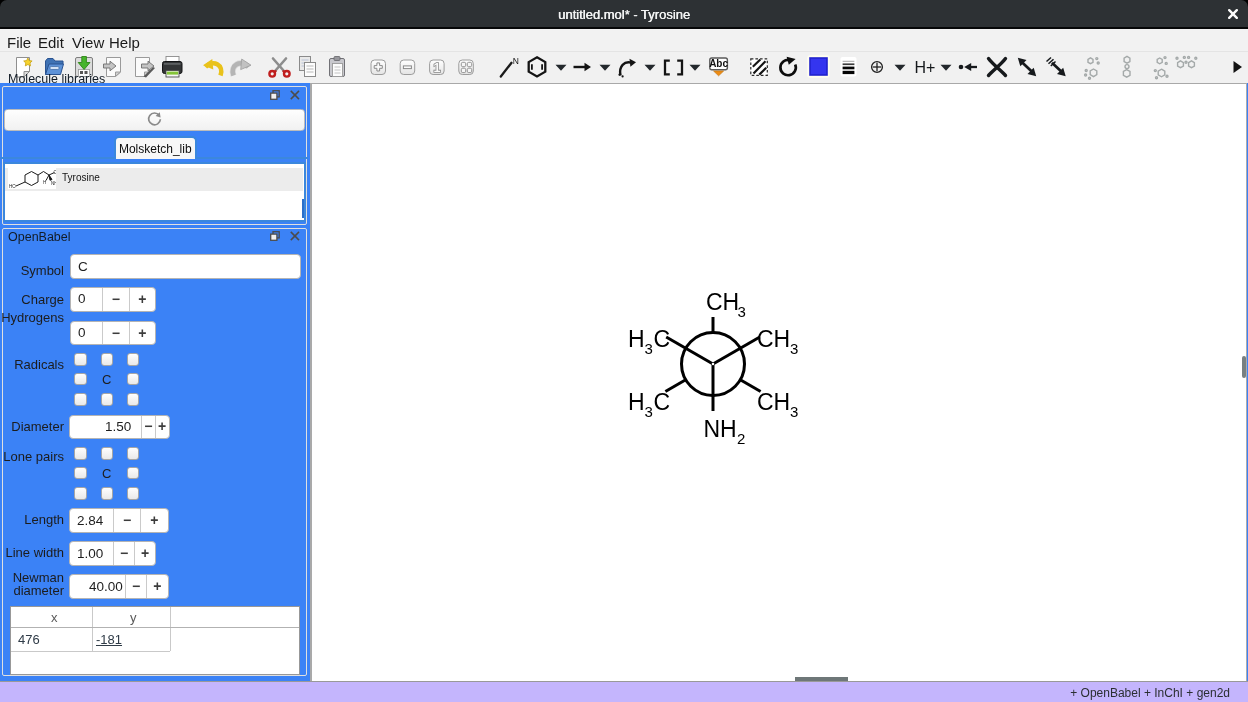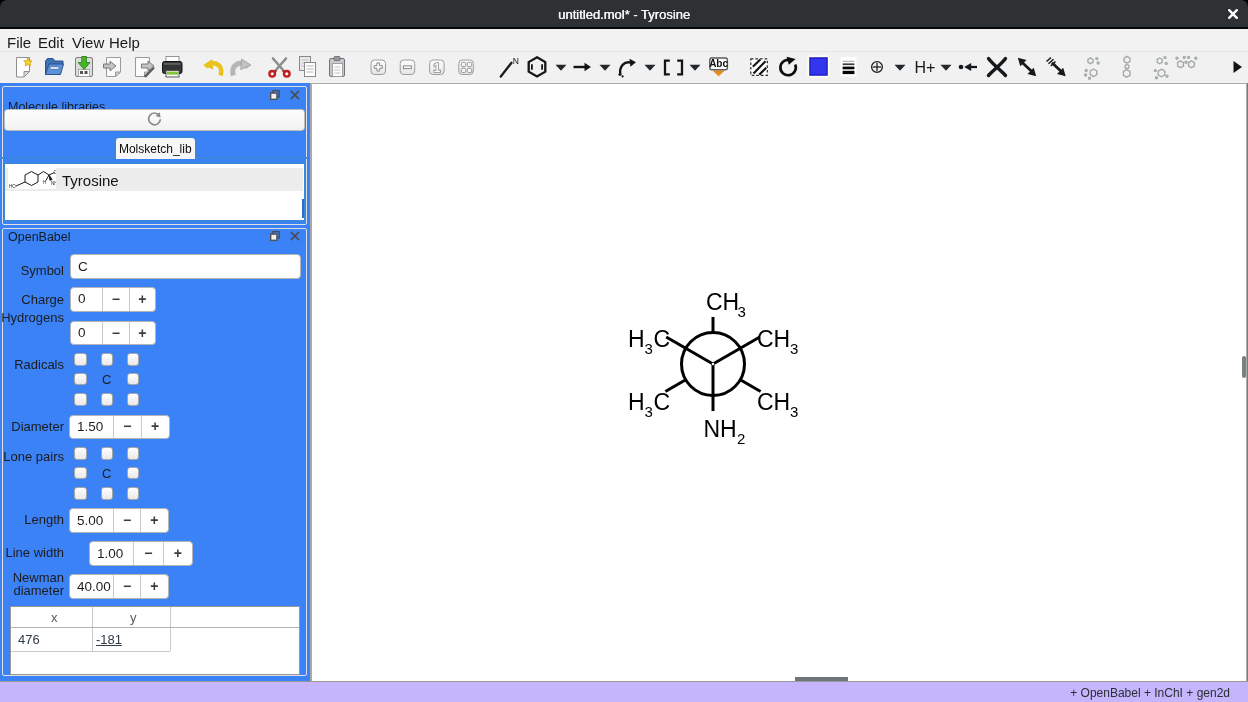--- a/index.html
+++ b/index.html
@@ -19,21 +19,21 @@
 #statusbar { left:0; top:681.5px; width:1248px; height:20.5px; background:#c4b5fd; }
 #statustext { right:18px; top:4.5px; font-size:12px; color:#2b2f32; }
 .dockframe { border:1px solid #e0e0e0; border-radius:2px; }
 .docktitle { font-size:12.5px; color:#131c26; }
 #libbtn { left:3.5px; top:108.5px; width:301.5px; height:22px; background:linear-gradient(#fefefe,#f1f1f1); border:1px solid #bcbcbc; border-radius:3.5px; }
 #paneline { left:0px; top:156.5px; width:308px; height:2px; background:#3b87dd; }
 #tab { left:113.5px; top:135.5px; width:83.5px; height:23px; background:#f7f7f7; border:2px solid #3b87dd; border-bottom:none; border-radius:5px 5px 0 0; text-align:center; font-size:12px; color:#0d0d0d; padding-top:4px; }
 #liblist { left:3px; top:162px; width:302.5px; height:59.5px; background:#fff; border:2px solid #3b87dd; border-radius:1px; }
 #librow { left:5px; top:167.5px; width:297.5px; height:23px; background:#ececec; }
 #libthumb { left:7.5px; top:167.5px; width:48px; height:21.5px; background:#fff; }
-#libtext { left:62px; top:172px; font-size:15px; color:#141414; }
+#libtext { left:62px; top:172px; font-size:10px; color:#141414; }
 #libsliver { left:301.5px; top:198.5px; width:2.5px; height:19px; background:#2c6fc9; }
 .plabel { font-size:13px; color:#1c1c1c; text-align:right; width:64px; left:0px; }
 .pfield { background:#fff; border:1px solid #b4b4b4; border-radius:4px; font-size:13.5px; color:#1e1e1e; }
 .spin { background:#fff; border:1px solid #b4b4b4; border-radius:4px; display:flex; font-size:13.5px; color:#1e1e1e; overflow:hidden; }
 .sv { padding-left:7px; }
 .sb { border-left:1px solid #cacaca; text-align:center; font-weight:bold; color:#3c3c3c; font-size:14px; flex:1; }
 .cbx { width:12.5px; height:12.5px; border:1px solid #a6a6a6; border-radius:3px; background:linear-gradient(#fefefe,#e9e9e9); }
 .ctext { font-size:13px; color:#1e1e1e; }
 </style>
 </head>
@@ -278,21 +278,21 @@
       <circle cx="1177" cy="58.3" r="1"></circle>
         <circle cx="1184.3" cy="57.4" r="1"></circle>
         <circle cx="1188.6" cy="57.4" r="1"></circle>
         <circle cx="1195.8" cy="58.3" r="1"></circle>
         <circle cx="1186" cy="62.3" r="1"></circle>
     </g>
 
     <polygon points="1233.5,61 1242,67 1233.5,73" fill="#131313"></polygon>
   </svg>
   <div class="abs dockframe" style="left:1.5px;top:86px;width:305px;height:138.5px;"></div>
-  <div class="abs docktitle" style="left:8px;top:100px;">Molecule libraries</div>
+  <div class="abs docktitle" style="left:8px;top:72px;">Molecule libraries</div>
   <svg class="abs" style="left:270px;top:89.5px;" width="30" height="11" viewBox="0 0 30 11">
     <g stroke="#4c4c4c" stroke-width="1.3" fill="none">
       <rect x="3" y="0.7" width="6.2" height="6.2"></rect>
       <rect x="0.7" y="3.1" width="6.2" height="6.2" fill="#f0f0f0"></rect>
       <line x1="20.8" y1="0.9" x2="29" y2="9.1" stroke-width="1.5"></line>
       <line x1="29" y1="0.9" x2="20.8" y2="9.1" stroke-width="1.5"></line>
     </g>
   </svg>
   <div class="abs" id="libbtn"></div>
   <svg class="abs" style="left:146px;top:111px;" width="17" height="17" viewBox="0 0 17 17">
@@ -348,49 +348,49 @@
   <div class="abs cbx" style="left:74px;top:353px;"></div>
   <div class="abs cbx" style="left:100.5px;top:353px;"></div>
   <div class="abs cbx" style="left:126.5px;top:353px;"></div>
   <div class="abs cbx" style="left:74px;top:372.6px;"></div>
   <div class="abs ctext" style="left:102px;top:371.5px;">C</div>
   <div class="abs cbx" style="left:126.5px;top:372.6px;"></div>
   <div class="abs cbx" style="left:74px;top:393.4px;"></div>
   <div class="abs cbx" style="left:100.5px;top:393.4px;"></div>
   <div class="abs cbx" style="left:126.5px;top:393.4px;"></div>
   <div class="abs plabel" style="top:418.5px;">Diameter</div>
-  <div class="abs spin" style="left:69px;top:415px;width:100.5px;height:23.5px;line-height:21.5px;">
+  <div class="abs spin" style="left:69px;top:415px;width:100.5px;height:23.5px;line-height:21.5px;padding-left:28px;">
     <span class="sv" style="flex:0 0 43px;">1.50</span>
       <span class="sb">−</span>
       <span class="sb">+</span>
   </div>
   <div class="abs plabel" style="top:449px;">Lone pairs</div>
   <div class="abs cbx" style="left:74px;top:447px;"></div>
   <div class="abs cbx" style="left:100.5px;top:447px;"></div>
   <div class="abs cbx" style="left:126.5px;top:447px;"></div>
   <div class="abs cbx" style="left:74px;top:466.8px;"></div>
   <div class="abs ctext" style="left:102px;top:465.5px;">C</div>
   <div class="abs cbx" style="left:126.5px;top:466.8px;"></div>
   <div class="abs cbx" style="left:74px;top:487px;"></div>
   <div class="abs cbx" style="left:100.5px;top:487px;"></div>
   <div class="abs cbx" style="left:126.5px;top:487px;"></div>
   <div class="abs plabel" style="top:512px;">Length</div>
   <div class="abs spin" style="left:69px;top:507.5px;width:99.5px;height:25px;line-height:23px;">
-    <span class="sv" style="flex:0 0 43px;">5.00</span>
+    <span class="sv" style="flex:0 0 43px;">2.84</span>
       <span class="sb">−</span>
       <span class="sb">+</span>
   </div>
   <div class="abs plabel" style="top:545px;">Line width</div>
-  <div class="abs spin" style="left:69px;top:540.5px;width:104px;height:25px;line-height:23px;margin-left:20px;">
+  <div class="abs spin" style="left:69px;top:540.5px;width:87px;height:25px;line-height:23px;">
     <span class="sv" style="flex:0 0 43px;">1.00</span>
       <span class="sb">−</span>
       <span class="sb">+</span>
   </div>
   <div class="abs plabel" style="top:570.5px;line-height:13.2px;">Newman diameter</div>
-  <div class="abs spin" style="left:69px;top:573.5px;width:99.5px;height:25px;line-height:23px;">
+  <div class="abs spin" style="left:69px;top:573.5px;width:99.5px;height:25px;line-height:23px;padding-left:12px;">
     <span class="sv" style="flex:0 0 43px;">40.00</span>
       <span class="sb">−</span>
       <span class="sb">+</span>
   </div>
   <div class="abs" id="ptable" style="left:10px;top:606px;width:290px;height:68.5px;background:#fff;border:1px solid #989898;">
     <div class="abs" style="left:81px;top:0;width:1px;height:44px;background:#c9c9c9;"></div>
     <div class="abs" style="left:159px;top:0;width:1px;height:44px;background:#c9c9c9;"></div>
     <div class="abs" style="left:0;top:19.5px;width:288px;height:1px;background:#b2b2b2;"></div>
     <div class="abs" style="left:0;top:43.5px;width:159px;height:1px;background:#c9c9c9;"></div>
     <div class="abs ctext" style="left:40px;top:3px;color:#5a5a5a;">x</div>

